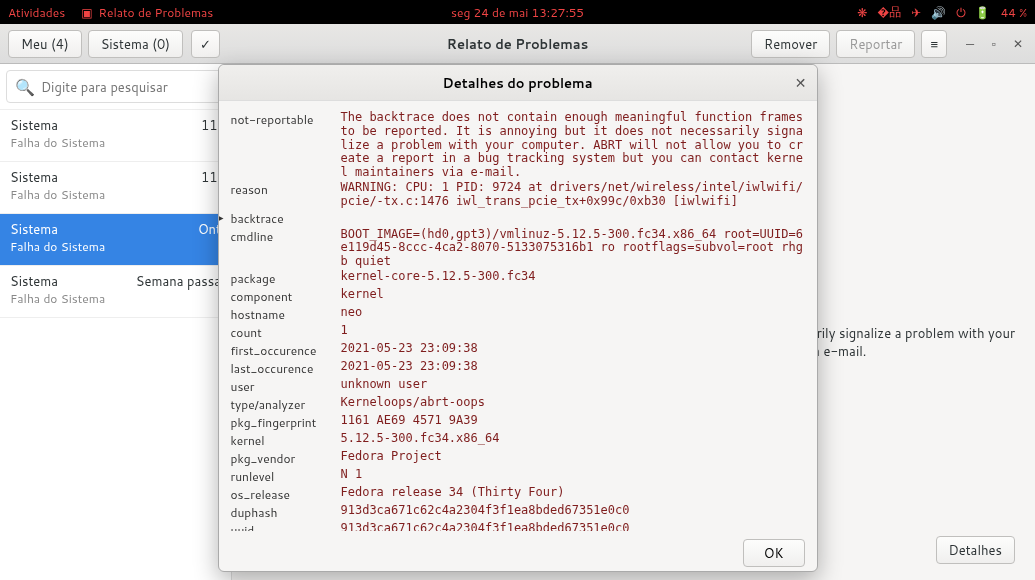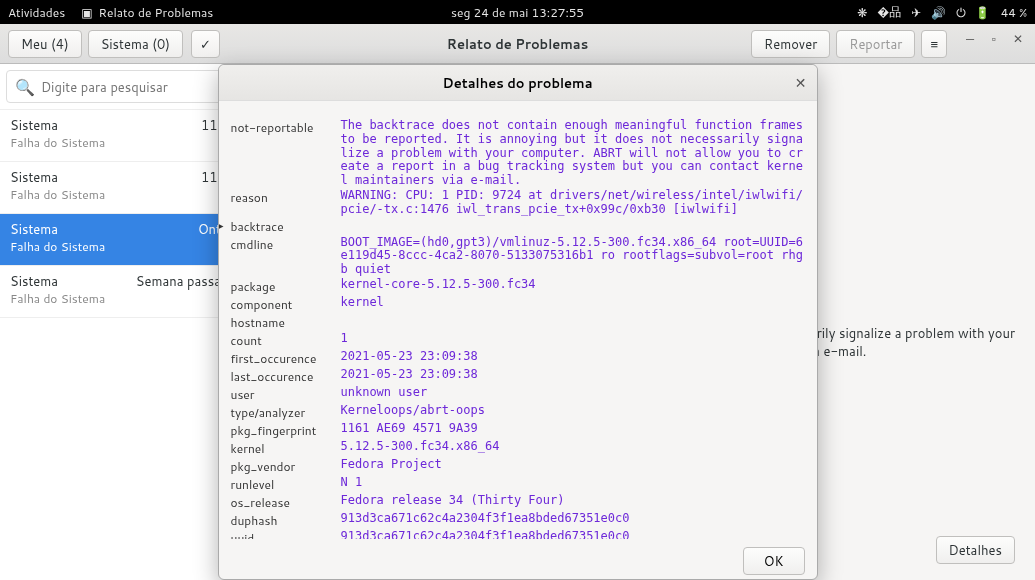--- a/index.html
+++ b/index.html
@@ -1,30 +1,30 @@
 <!DOCTYPE html>
 <html><head>
 <meta charset="utf-8">
 <style>
 * { box-sizing: border-box; margin: 0; padding: 0; font-family: -apple-system, "Cantarell", "Segoe UI", sans-serif; }
 body { width: 1035px; height: 580px; background: #f6f5f4; overflow: hidden; position: relative; }
 
-.topbar { height: 24px; background: #000; color: #e5e5e5; display: flex; align-items: center; padding: 0 8px; font-size: 12px; }
+.topbar { height: 24px; background: #000; color: #ef4444; display: flex; align-items: center; padding: 0 8px; font-size: 12px; }
 .topbar-left { display: flex; gap: 16px; align-items: center; }
 .topbar-center { position: absolute; left: 50%; transform: translateX(-50%); }
 .topbar-right { margin-left: auto; display: flex; gap: 10px; align-items: center; }
 .topbar .app { display: flex; align-items: center; gap: 6px; }
 
 .headerbar { height: 40px; background: linear-gradient(#e8e7e5,#ddd); border-bottom: 1px solid #bbb; display: flex; align-items: center; padding: 0 8px; position: relative; }
 .headerbar .group { display: flex; gap: 6px; }
 .hb-btn { background: linear-gradient(#fdfdfc,#f0efee); border: 1px solid #c0bfbd; border-radius: 4px; padding: 4px 12px; font-size: 13px; color: #2e3436; cursor: pointer; }
 .hb-btn.small { padding: 4px 8px; }
 .hb-btn.disabled { color: #999; }
 .hb-title { position: absolute; left: 50%; transform: translateX(-50%); font-weight: bold; font-size: 13px; color: #2e3436; }
-.hb-right { margin-left: auto; display: flex; gap: 6px; align-items: flex-start; }
+.hb-right { margin-left: auto; display: flex; gap: 6px; align-items: center; }
 .win-ctl { display: flex; gap: 6px; margin-left: 8px; }
 .win-ctl span { width: 18px; height: 18px; display: flex; align-items: center; justify-content: center; font-size: 12px; cursor: pointer; color: #555; }
 
 .main { display: flex; height: calc(580px - 24px - 40px); }
 .sidebar { width: 232px; background: #fff; border-right: 1px solid #ddd; display: flex; flex-direction: column; }
 .search { padding: 6px; border-bottom: 1px solid #eee; }
 .search-in { display: flex; align-items: center; gap: 6px; background: #fff; border: 1px solid #ddd; border-radius: 4px; padding: 4px 8px; }
 .search-in input { border: none; outline: none; font-size: 13px; flex: 1; color: #888; }
 .list-item { padding: 6px 10px 10px 10px; border-bottom: 1px solid #eee; cursor: pointer; position: relative; }
 .list-item .l1 { display: flex; justify-content: space-between; font-size: 13px; color: #2e3436; }
@@ -33,26 +33,26 @@
 .list-item.sel .l1, .list-item.sel .l2 { color: #fff; }
 
 .content { flex: 1; padding: 20px 24px; font-size: 13px; color: #2e3436; position: relative; }
 .details-btn { position: absolute; right: 20px; bottom: 16px; }
 
 .dialog-backdrop { position: absolute; left: 0; top: 24px; right: 0; bottom: 0; display: flex; justify-content: center; align-items: flex-start; }
 .dialog { width: 600px; background: #f6f5f4; border: 1px solid #aaa; border-radius: 6px; box-shadow: 0 8px 24px rgba(0,0,0,.3); margin-top: 40px; display: flex; flex-direction: column; }
 .dialog-header { height: 36px; display: flex; align-items: center; justify-content: center; position: relative; border-bottom: 1px solid #ddd; background: linear-gradient(#f0efed,#e6e5e3); border-radius: 6px 6px 0 0; }
 .dialog-header .dt { font-weight: bold; font-size: 13px; }
 .dialog-header .dclose { position: absolute; right: 10px; cursor: pointer; font-size: 14px; color: #555; }
-.dialog-body { padding: 10px 12px 6px 12px; max-height: 430px; overflow: auto; font-family: monospace; font-size: 12px; margin-top: 8px; }
+.dialog-body { padding: 10px 12px 6px 12px; max-height: 430px; overflow: auto; font-family: monospace; font-size: 12px; }
 .drow { display: flex; align-items: flex-start; margin-bottom: 1px; }
 .dlabel { width: 110px; flex-shrink: 0; font-family: -apple-system,"Cantarell",sans-serif; font-size: 12px; color: #333; }
 .dlabel.exp::before { content: "▸"; position: absolute; margin-left: -12px; font-size: 10px; }
 .dlabel.exp { position: relative; }
-.dval { flex: 1; white-space: pre-wrap; word-break: break-all; font-family: monospace; font-size: 12px; color: #6d28d9; line-height: 1.15; }
+.dval { flex: 1; white-space: pre-wrap; word-break: break-all; font-family: monospace; font-size: 12px; color: #7f1d1d; line-height: 1.15; }
 .dialog-footer { padding: 8px 12px 4px; display: flex; justify-content: flex-end; }
 .ok-btn { background: linear-gradient(#fdfdfc,#f0efee); border: 1px solid #c0bfbd; border-radius: 4px; padding: 4px 20px; font-size: 13px; cursor: pointer; }
 
 .bg-text { position: absolute; right: 20px; top: 260px; font-size: 13px; color: #2e3436; text-align: left; line-height: 1.4; }
 </style>
 </head>
 <body>
 
 <div class="topbar">
   <div class="topbar-left">
@@ -167,20 +167,21 @@
         <div class="drow">
           <div class="dlabel">package</div>
           <div class="dval">kernel-core-5.12.5-300.fc34</div>
         </div>
         <div class="drow">
           <div class="dlabel">component</div>
           <div class="dval">kernel</div>
         </div>
         <div class="drow">
           <div class="dlabel">hostname</div>
+          <div class="dval">neo</div>
         </div>
         <div class="drow">
           <div class="dlabel">count</div>
           <div class="dval">1</div>
         </div>
         <div class="drow">
           <div class="dlabel">first_occurence</div>
           <div class="dval">2021-05-23 23:09:38</div>
         </div>
         <div class="drow">

